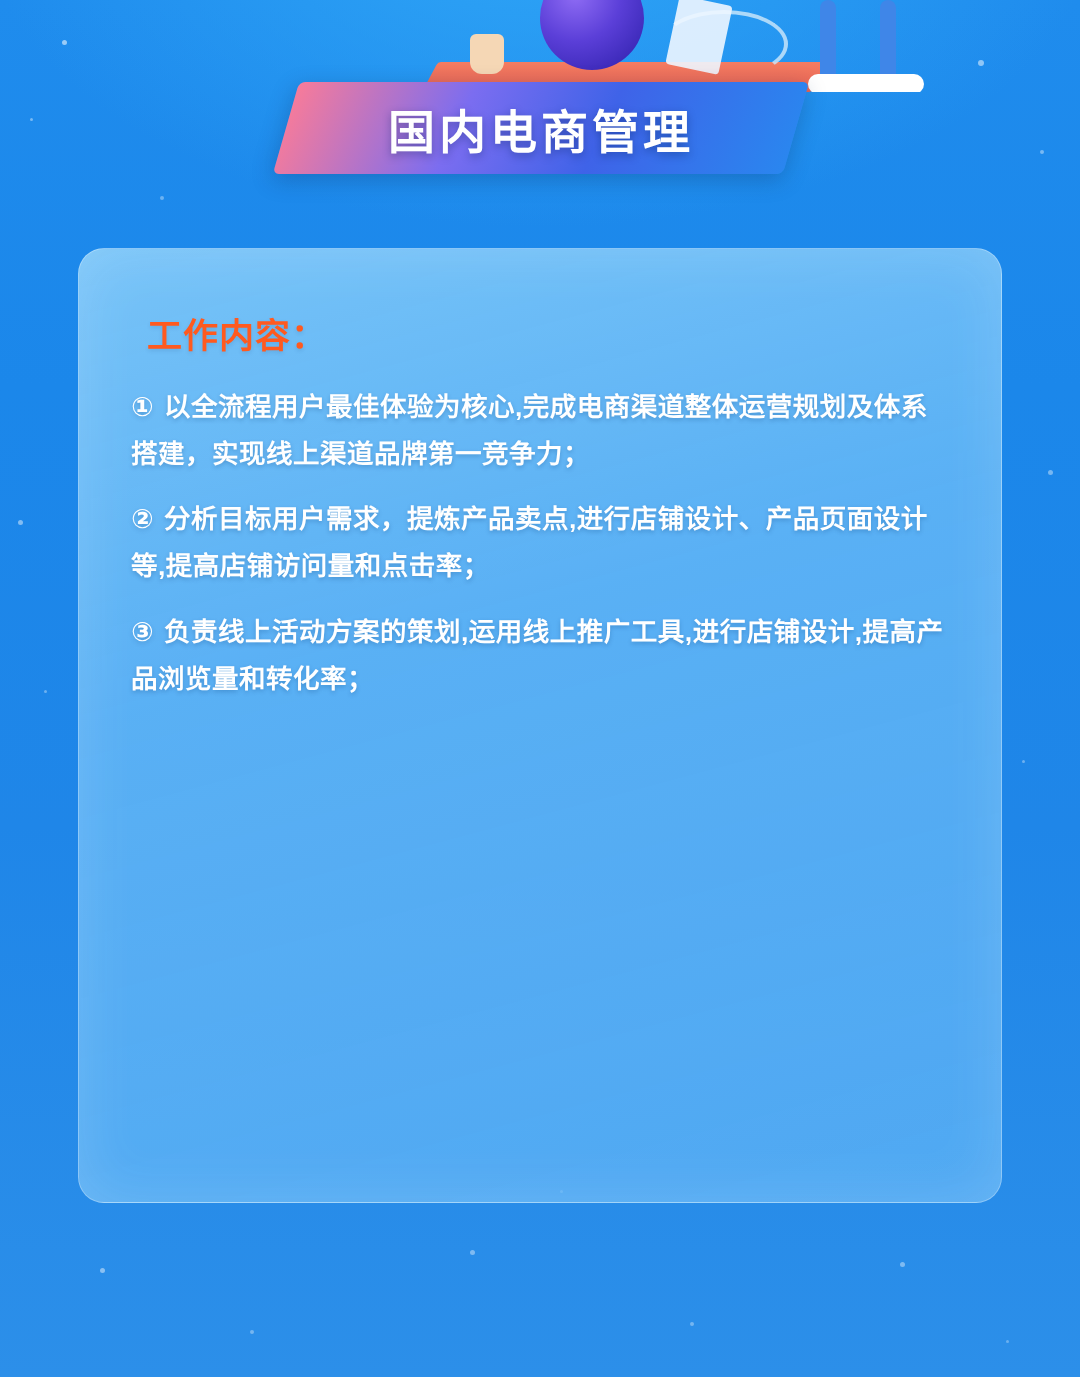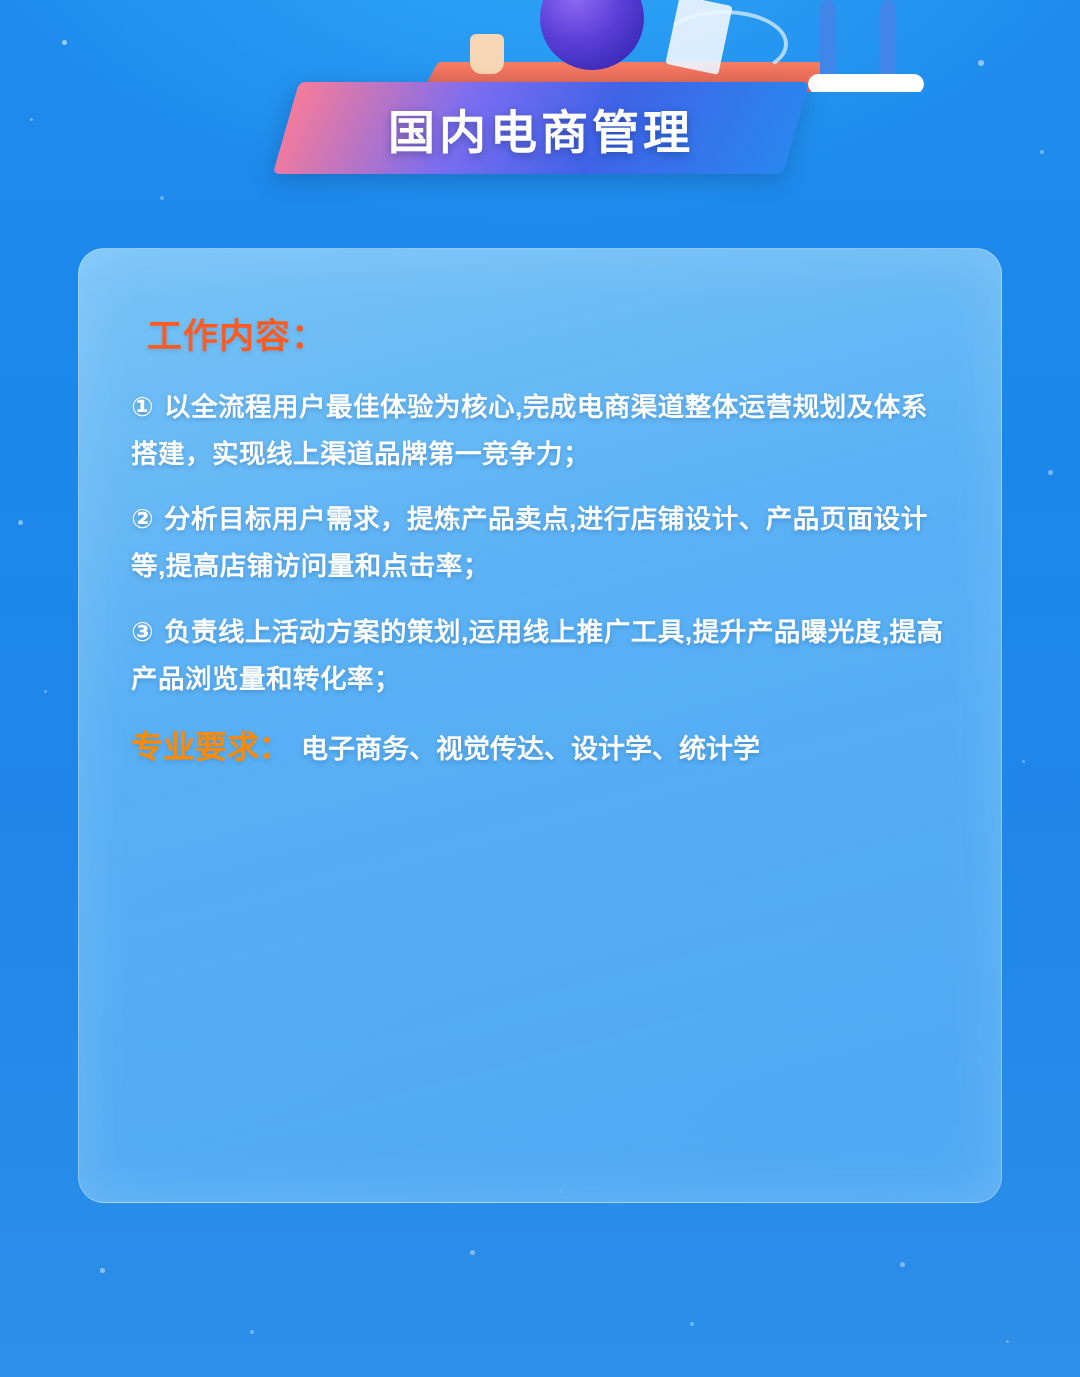--- a/index.html
+++ b/index.html
@@ -230,25 +230,21 @@
 
     <h2 class="section-heading">工作内容：</h2>
 
     <p class="item">
       <span class="num">①</span><span>以全流程用户最佳体验为核心,完成电商渠道整体运营规划及体系搭建，实现线上渠道品牌第一竞争力；</span>
     </p>
     <p class="item">
       <span class="num">②</span><span>分析目标用户需求，提炼产品卖点,进行店铺设计、产品页面设计等,提高店铺访问量和点击率；</span>
     </p>
     <p class="item">
-      <span class="num">③</span><span>负责线上活动方案的策划,运用线上推广工具,提升产品曝光度,提高产品浏览量和转化率；</span>
+      <span class="num">③</span><span>负责线上活动方案的策划,运用线上推广工具,进行店铺设计,提高产品浏览量和转化率；</span>
     </p>
 
-    <div class="kv">
-      <span class="k">专业要求：</span>
-      <span class="v">电子商务、视觉传达、设计学、统计学</span>
-    </div>
 
     <div class="kv">
     </div>
 
   </div>
 </div>
 
 </body></html>

